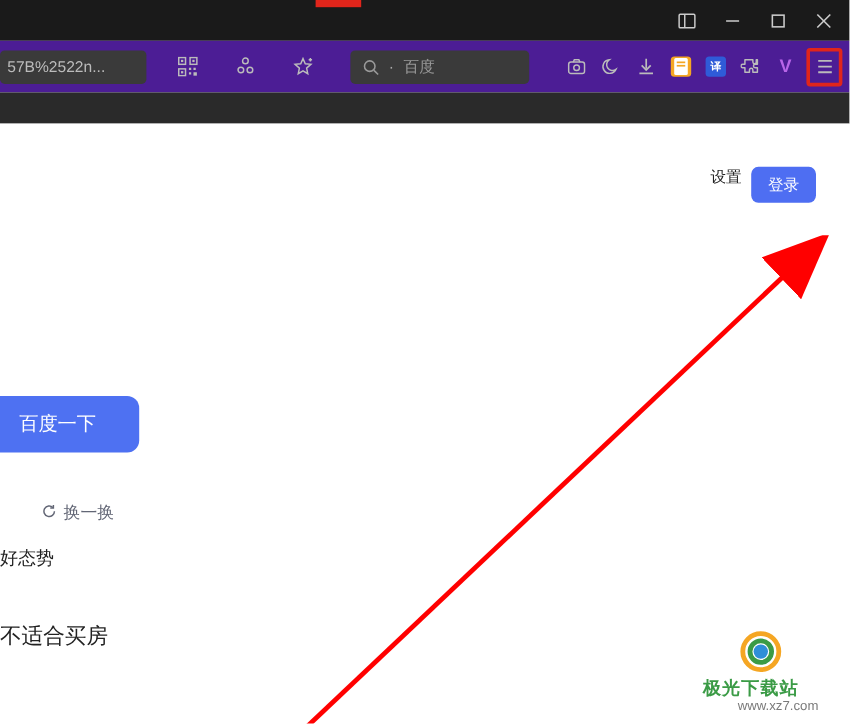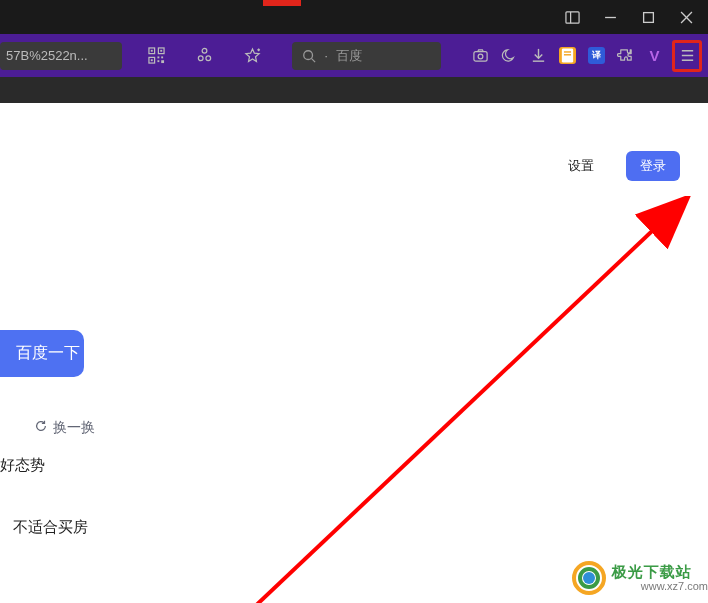--- a/index.html
+++ b/index.html
@@ -103,25 +103,25 @@
       height: 26px;
       background: #2a2a2a;
     }
     .content {
       position: relative;
       height: calc(603px - 34px - 43px - 26px);
       background: #fff;
     }
     .top-right-nav {
       position: absolute;
-      top: 48px;
+      top: 36px;
       right: 28px;
       display: flex;
-      align-items: center;
-      gap: 32px;
+      align-items: flex-start;
+      gap: 8px;
       font-size: 13px;
       color: #222;
     }
     .login-btn {
       background: #4e6ef2;
       color: #fff;
       border: none;
       border-radius: 6px;
       padding: 6px 14px;
       font-size: 13px;
@@ -129,21 +129,21 @@
     }
     .search-btn {
       position: absolute;
       top: 227px;
       left: 0;
       background: #4e71f2;
       color: #fff;
       border: none;
       border-top-right-radius: 10px;
       border-bottom-right-radius: 10px;
-      padding: 13px 4px 13px 16px;
+      padding: 13px 36px 13px 16px;
       font-size: 16px;
       cursor: pointer;
     }
     .refresh-row {
       position: absolute;
       top: 316px;
       left: 34px;
       display: flex;
       gap: 5px;
       color: #626675;
@@ -153,37 +153,38 @@
     .text-line-1 {
       position: absolute;
       top: 353px;
       left: 0;
       font-size: 15px;
       color: #222;
     }
     .text-line-2 {
       position: absolute;
       top: 415px;
-      left: 13px;
-      font-size: 15px;
+      left: 0;
+      font-size: 18px;
       color: #222;
     }
     .arrow-svg {
       position: absolute;
       top: 93px;
       left: 138px;
       pointer-events: none;
     }
     .watermark {
       position: absolute;
       bottom: 8px;
-      right: 0;
+      right: 26px;
       display: flex;
       align-items: center;
       gap: 6px;
+      flex-direction: column;
     }
     .wm-logo {
       width: 34px;
       height: 34px;
       position: relative;
     }
     .wm-ring {
       position: absolute;
       border-radius: 50%;
     }

